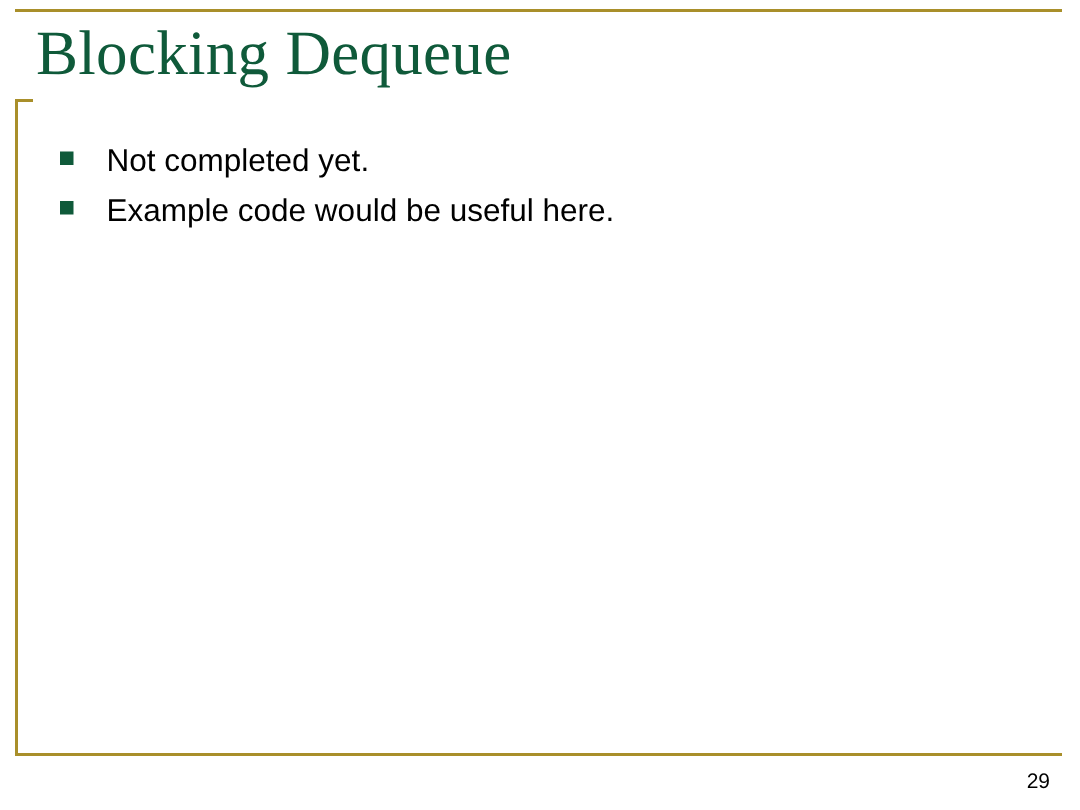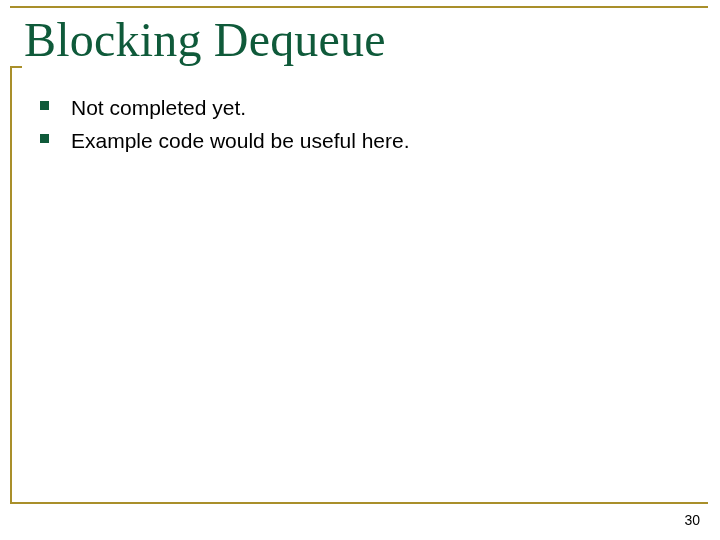--- a/index.html
+++ b/index.html
@@ -51,21 +51,21 @@
     right: 12px;
     top: 502px;
     height: 2px;
     background: #a98f2a;
   }
   .title {
     position: absolute;
     left: 24px;
     top: 12px;
     font-family: "Times New Roman", Times, serif;
-    font-size: 48px;
+    font-size: 42px;
     color: #0f5a3a;
     letter-spacing: 0.2px;
   }
   .body {
     position: absolute;
     left: 40px;
     top: 94px;
     right: 40px;
   }
   .bullet-row {
@@ -110,15 +110,15 @@
     <div class="bullet-row">
       <div class="bullet-marker"></div>
       <div class="bullet-text">Not completed yet.</div>
     </div>
     <div class="bullet-row">
       <div class="bullet-marker"></div>
       <div class="bullet-text">Example code would be useful here.</div>
     </div>
   </div>
 
-  <div class="page-number">30</div>
+  <div class="page-number">29</div>
 
 </div>
 
 </body></html>

